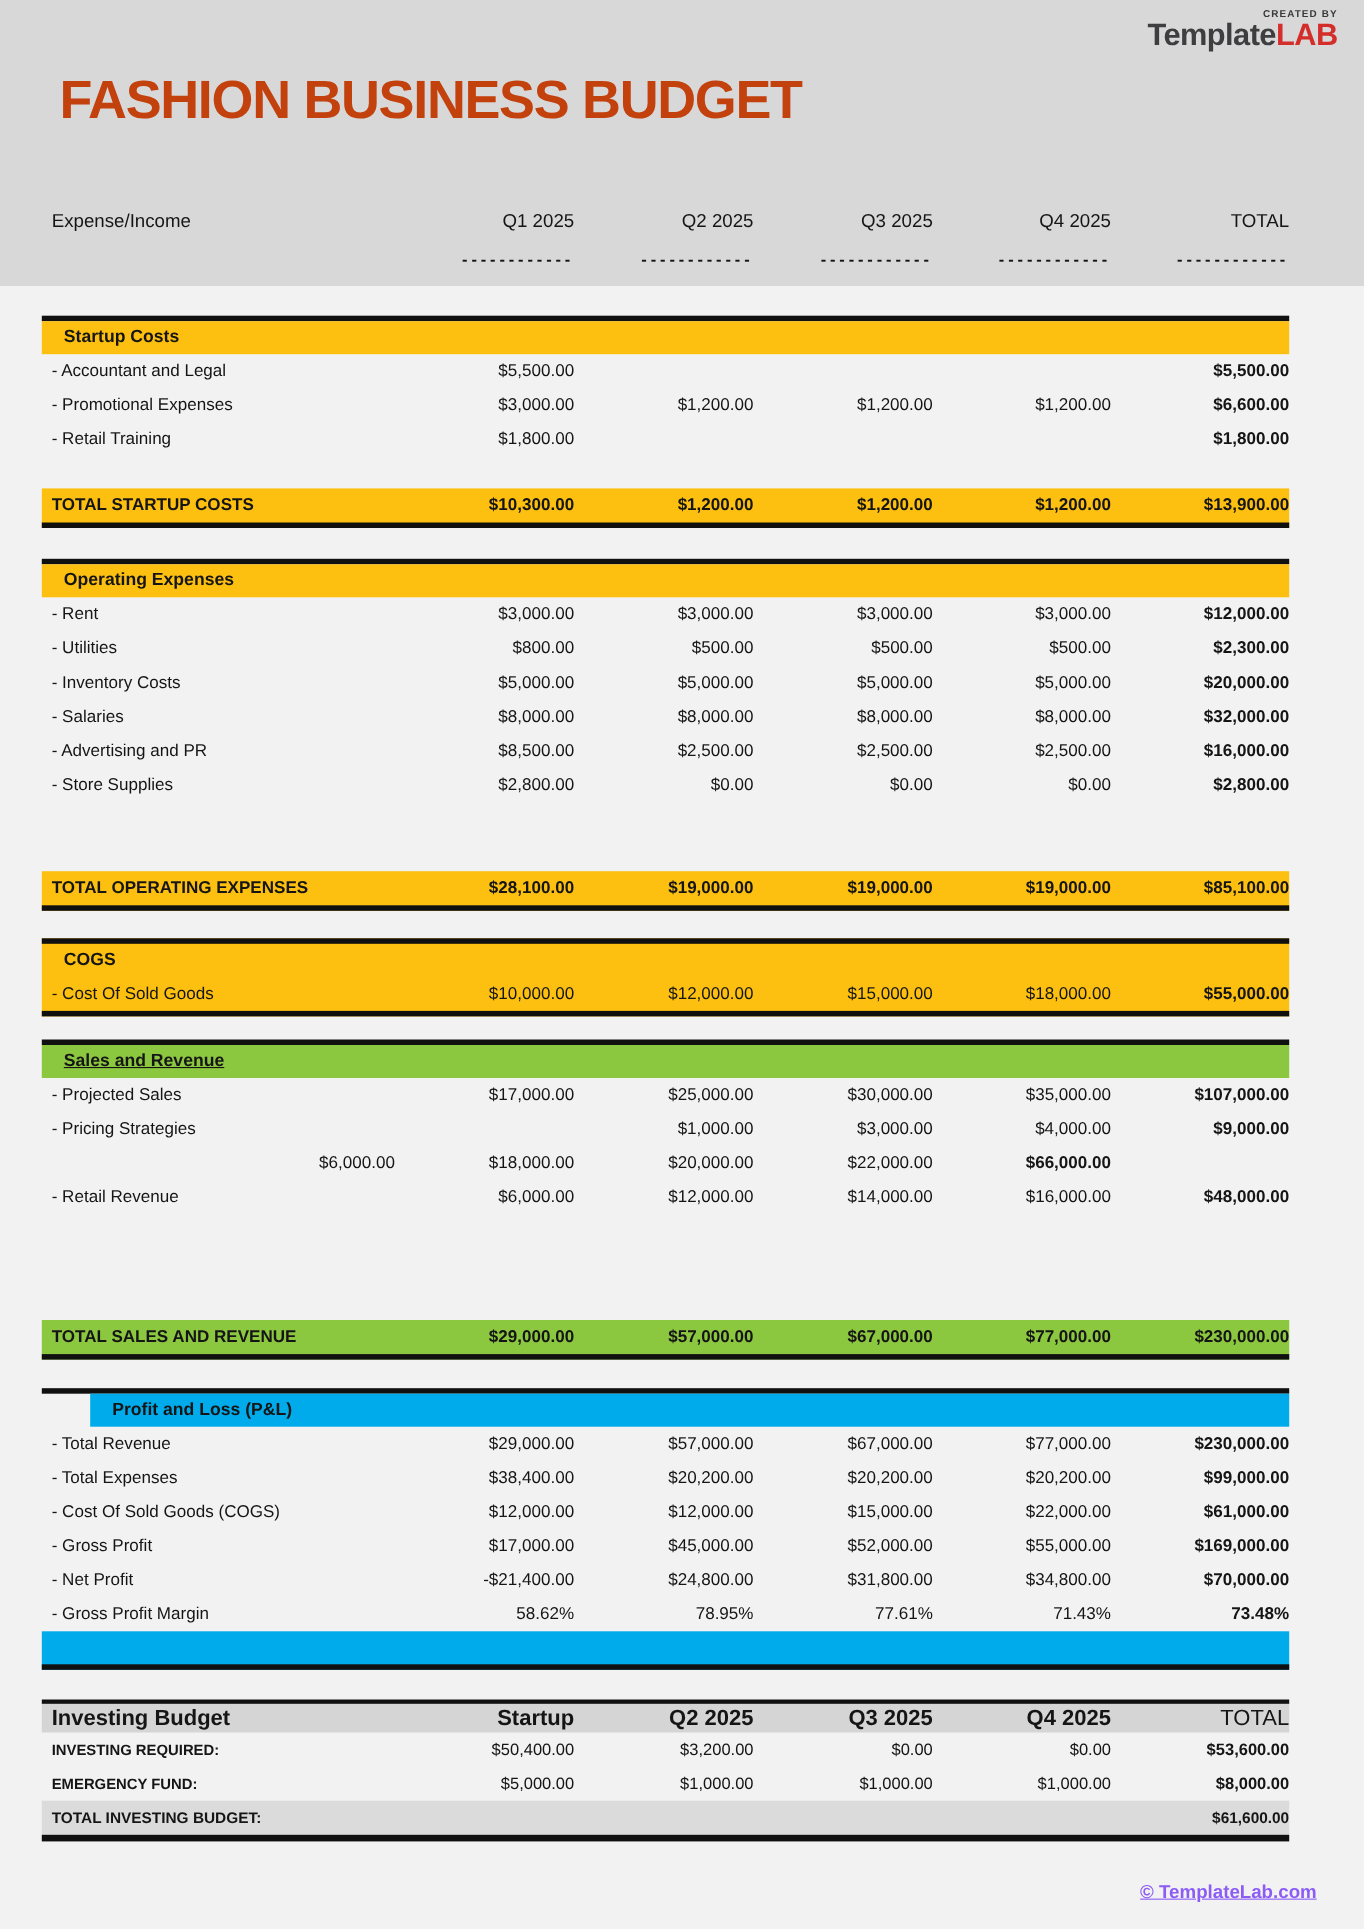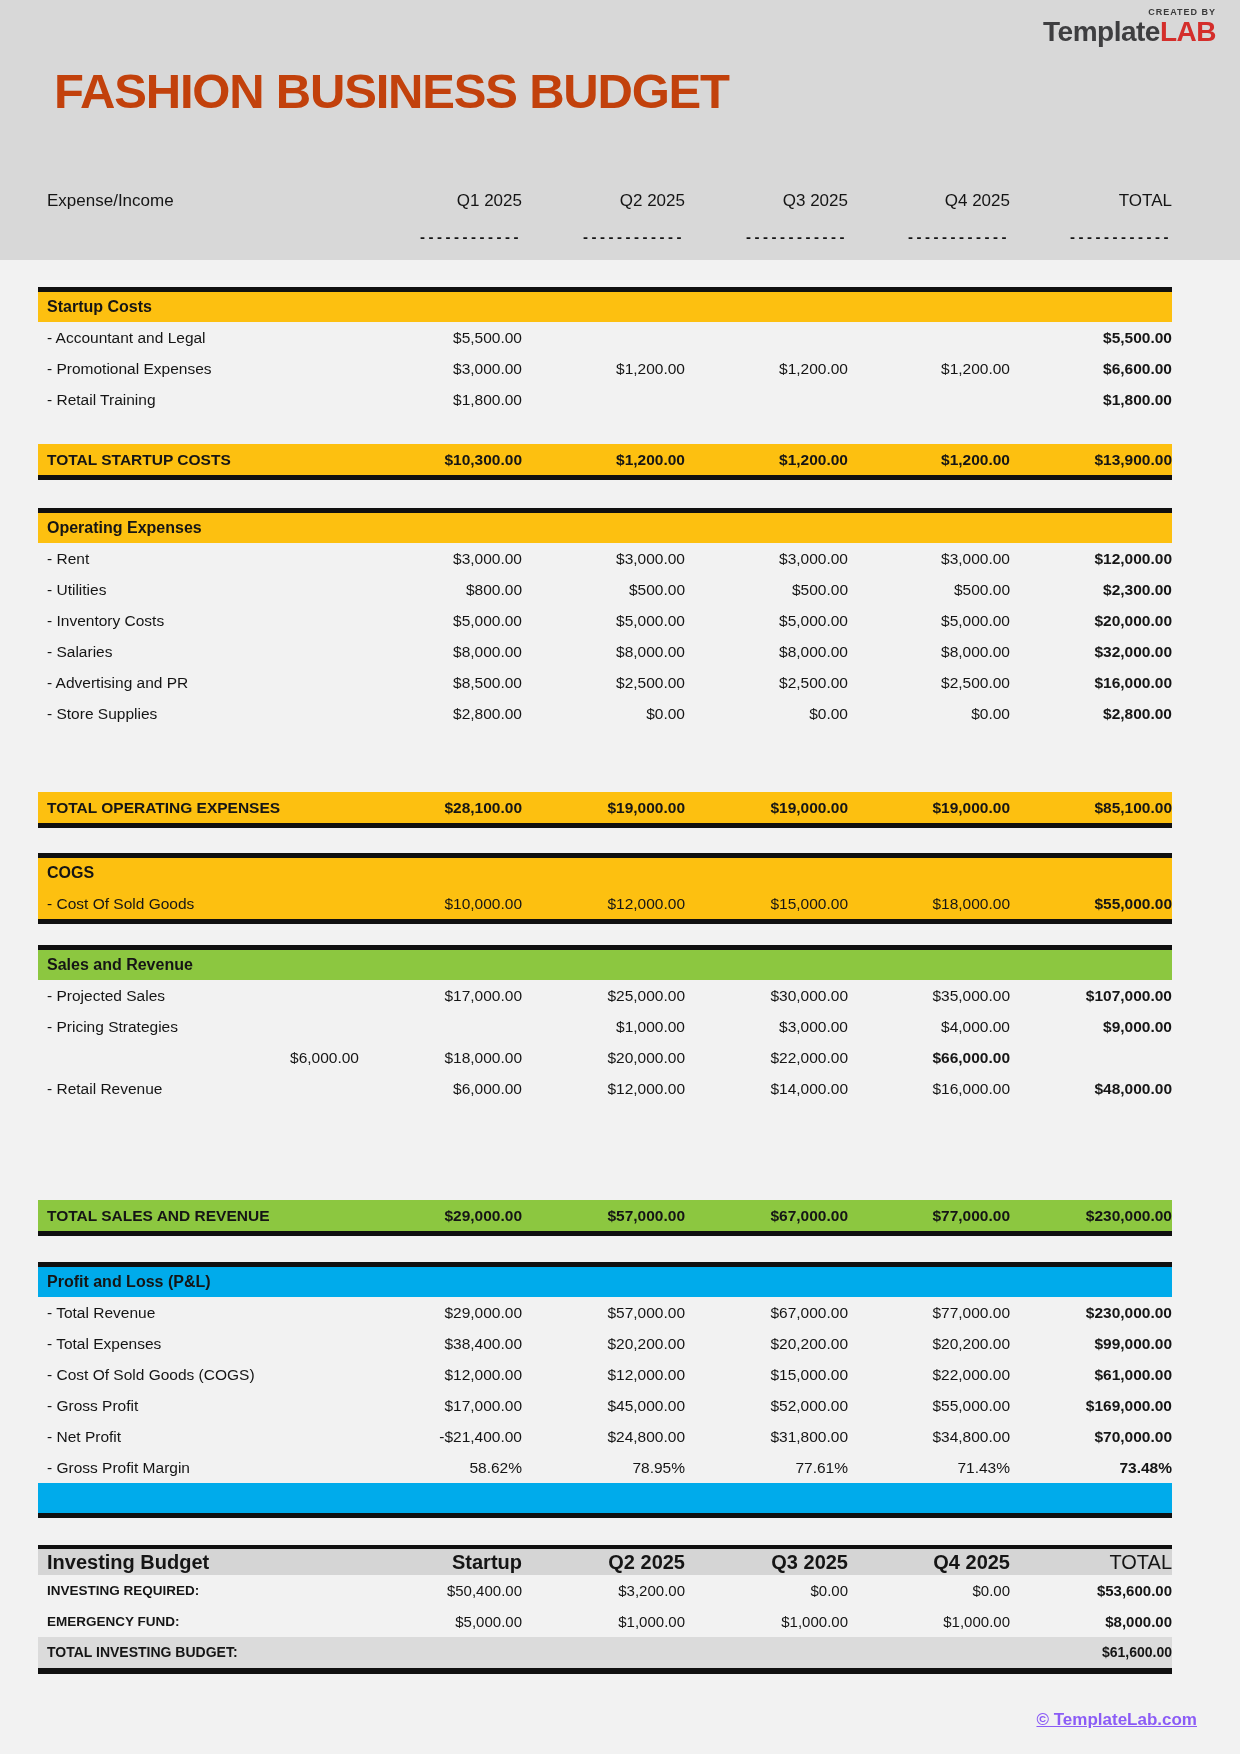--- a/index.html
+++ b/index.html
@@ -21,24 +21,24 @@
   .row,.cols-head,.dash-row,.inv-header,.inv-row,.inv-total{
     display:grid;grid-template-columns:321px 163px 163px 163px 162px 162px;
   }
   .cols-head{position:absolute;top:190px;left:38px;width:1134px;font-weight:normal;font-size:17px;line-height:22px;}
   .dash-row{position:absolute;top:227px;left:38px;width:1134px;font-weight:bold;font-size:15px;line-height:20px;letter-spacing:3.5px;}
   .lbl{padding-left:9px;text-align:left;}
   .val{text-align:right;}
   .tot{text-align:right;font-weight:bold;}
   
   .section{position:absolute;left:38px;width:1134px;border-top:5px solid var(--ink,#101010);}
-  .sec-header{height:30px;line-height:30px;font-weight:bold;font-size:16px;padding-left:9px;}
+  .sec-header{height:30px;line-height:30px;font-weight:bold;font-size:16px;padding-left:20px;}
   .theme-yellow .sec-header{background:var(--yellow,#FDC010);}
-  .theme-green  .sec-header{background:var(--green,#8CC740);}
-  .theme-blue   .sec-header{background:var(--blue,#00ABEB);}
+  .theme-green  .sec-header{background:var(--green,#8CC740);text-decoration:underline;}
+  .theme-blue   .sec-header{background:var(--blue,#00ABEB);margin-left:44px;}
   .row{height:31px;line-height:31px;font-size:15.5px;}
   .total-row{font-weight:bold;border-bottom:5px solid var(--ink,#101010);}
   .theme-yellow .total-row{background:var(--yellow,#FDC010);}
   .theme-green  .total-row{background:var(--green,#8CC740);}
   .section.solid{background:var(--yellow,#FDC010);border-bottom:5px solid var(--ink,#101010);}
   .section.solid .sec-header{background:transparent;}
   .blue-bar{height:30px;background:var(--blue,#00ABEB);border-bottom:5px solid var(--ink,#101010);}
   
   .inv{position:absolute;left:38px;width:1134px;top:1545px;border-top:4px solid var(--ink,#101010);}
   .inv-header{background:var(--inv-head-gray,#D5D5D5);height:26px;line-height:26px;font-weight:bold;font-size:20px;}

